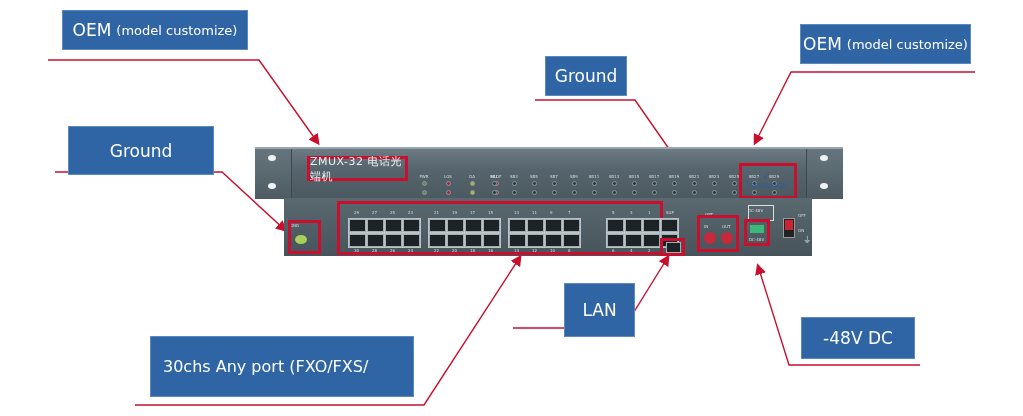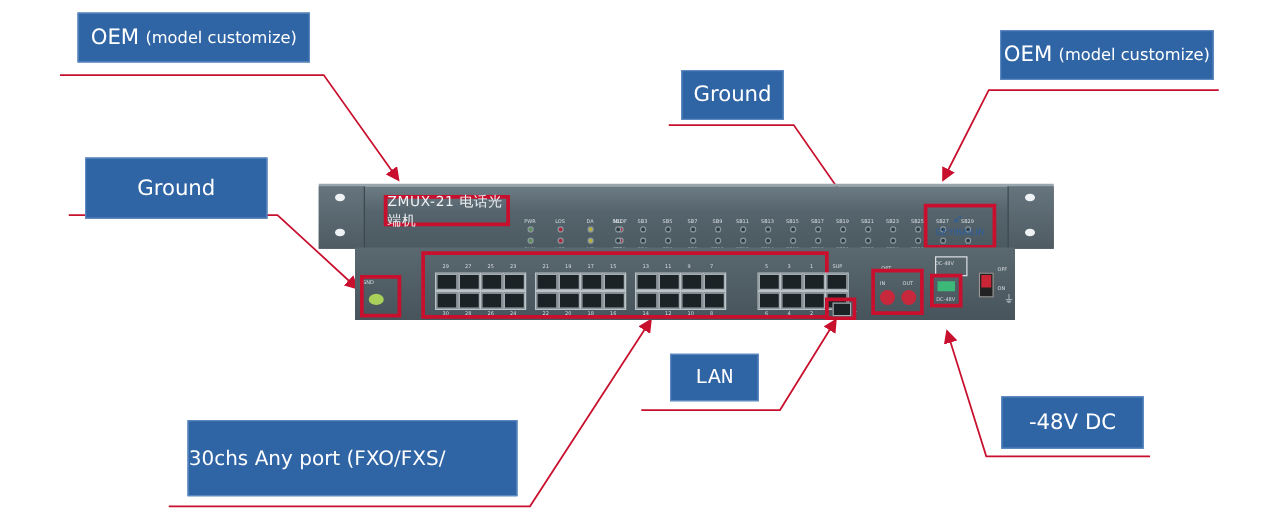--- a/index.html
+++ b/index.html
@@ -2,21 +2,21 @@
 <html><head>
 <meta charset="utf-8">
 <style>
   html, body { margin:0; padding:0; background:#ffffff; }
   body { width:1023px; height:416px; position:relative; overflow:hidden;
          font-family:"DejaVu Sans", "Liberation Sans", sans-serif; }
   .label { position:absolute; background:#2f64a5; color:#fff;
            font-size:17px; display:flex; align-items:center; justify-content:center;
            box-sizing:border-box; border:1px solid #5c89c0; }
   .label .small { font-size:13px; margin-left:5px; }
-  .label.left { justify-content:flex-start; padding-left:0; line-height:24px; font-size:16px;text-align:center; }
+  .label.left { justify-content:flex-start; padding-left:12px; line-height:24px; font-size:16px;text-align:center; }
   svg.lines { position:absolute; left:0; top:0; }
 
   
   .chassis { position:absolute; left:255px; top:147px; width:588px; height:50px;
              background:linear-gradient(#6c7b84,#56646d 40%,#4b5961); border-top:2px solid #9aa6ad; }
   .ear { position:absolute; top:0; width:36px; height:50px; background:linear-gradient(#66747d,#4e5b63); }
   .ear.l { left:0; border-right:1px solid #3d484e; }
   .ear.r { right:0; border-left:1px solid #3d484e; }
   .hole { position:absolute; width:8px; height:6px; background:#eef2f4; border-radius:50%; left:13px; }
   .model { position:absolute; left:52px; top:7px; width:101px; height:25px; border:3px solid #c8102e;
@@ -75,40 +75,40 @@
 <div class="label" style="left:68px;top:126px;width:146px;height:49px;">
   <span>Ground</span>
 </div>
 <div class="label" style="left:545px;top:56px;width:82px;height:40px;">
   <span>Ground</span>
 </div>
 <div class="label" style="left:800px;top:24px;width:171px;height:40px;">
   <span>OEM</span>
     <span class="small">(model customize)</span>
 </div>
-<div class="label" style="left:536px;top:283px;width:71px;height:38px;font-family:Liberation Mono, monospace;">
+<div class="label" style="left:564px;top:283px;width:71px;height:54px;">
   <span>LAN</span>
 </div>
 <div class="label" style="left:801px;top:317px;width:114px;height:42px;">
   <span>-48V DC</span>
 </div>
 <div class="label left" style="left:150px;top:336px;width:264px;height:61px;flex-direction:column;align-items:flex-start;justify-content:center;">
   <span>30chs Any port (FXO/FXS/</span>
 </div>
 
 <div class="chassis">
   <div class="ear l">
     <div class="hole" style="top:6px"></div>
     <div class="hole" style="top:34px"></div>
   </div>
   <div class="ear r">
     <div class="hole" style="top:6px"></div>
     <div class="hole" style="top:34px"></div>
   </div>
-  <div class="model">ZMUX-21 电话光端机</div>
+  <div class="model">ZMUX-32 电话光端机</div>
   <div class="led-group" style="left:160px" id="status-leds">
       <div class="led">
         <span class="t">PWR</span>
         <span class="d grn"></span>
         <span class="d grn"></span>
         <span class="t">RUN</span>
       </div>
       <div class="led">
         <span class="t">LOS</span>
         <span class="d red"></span>

